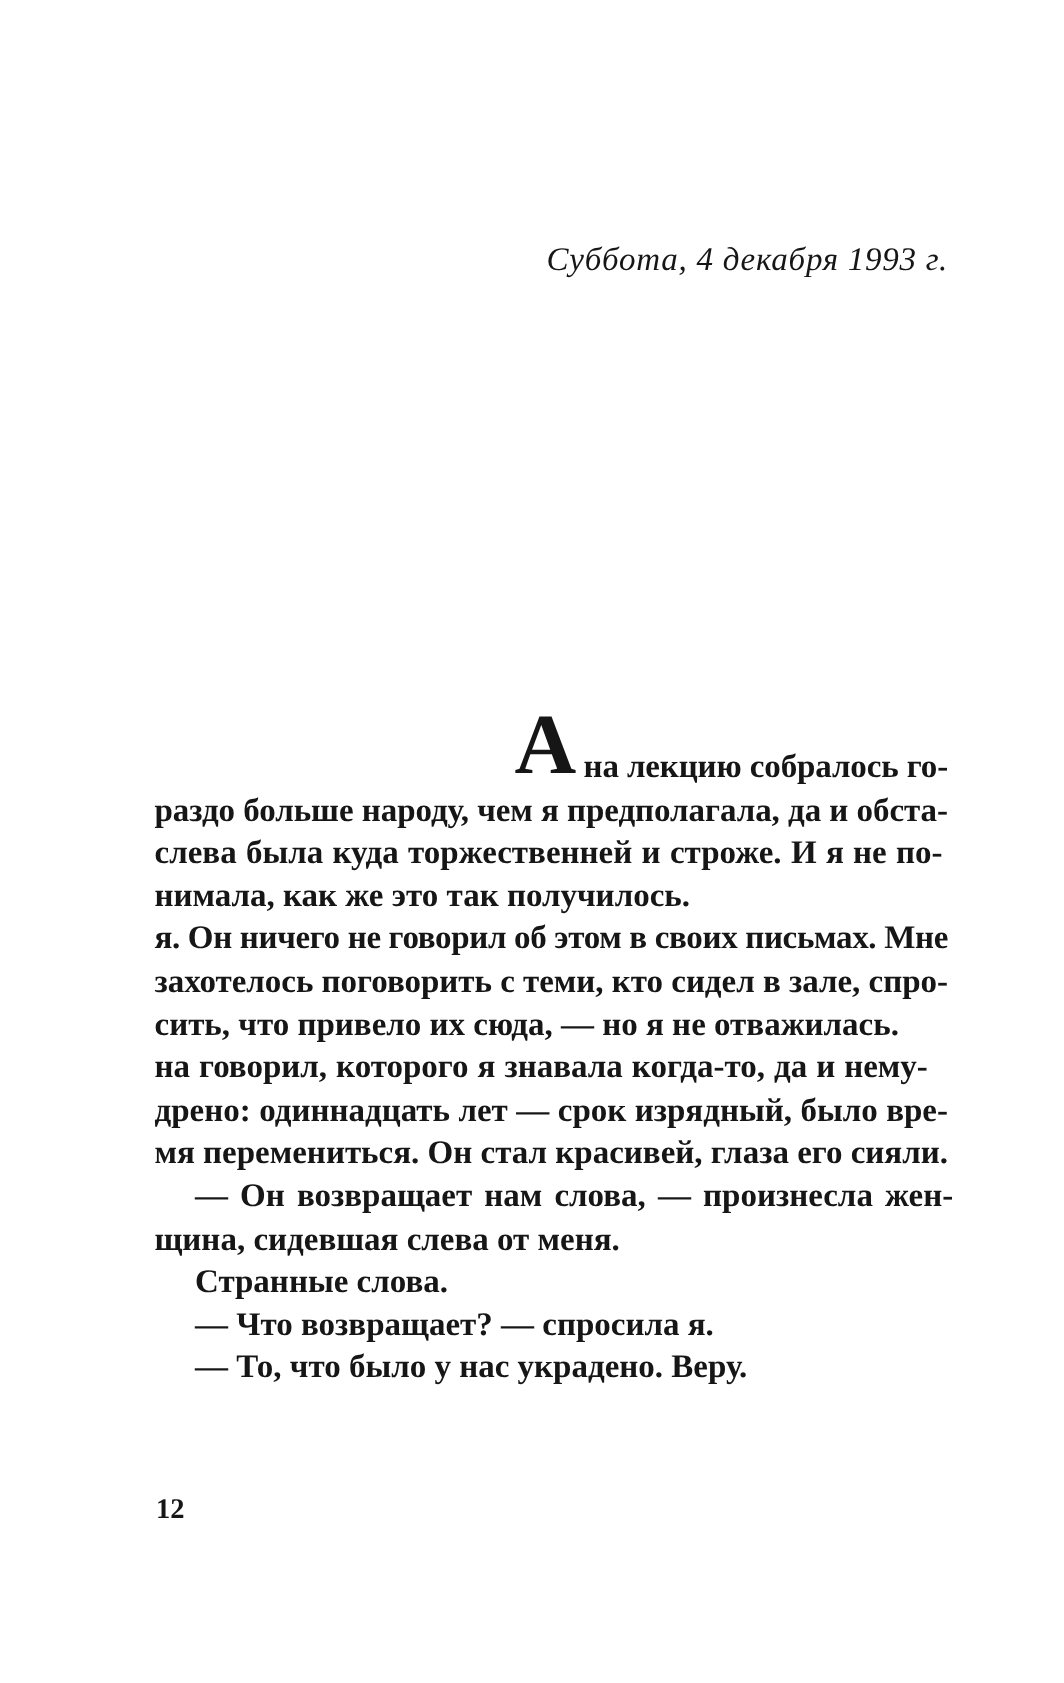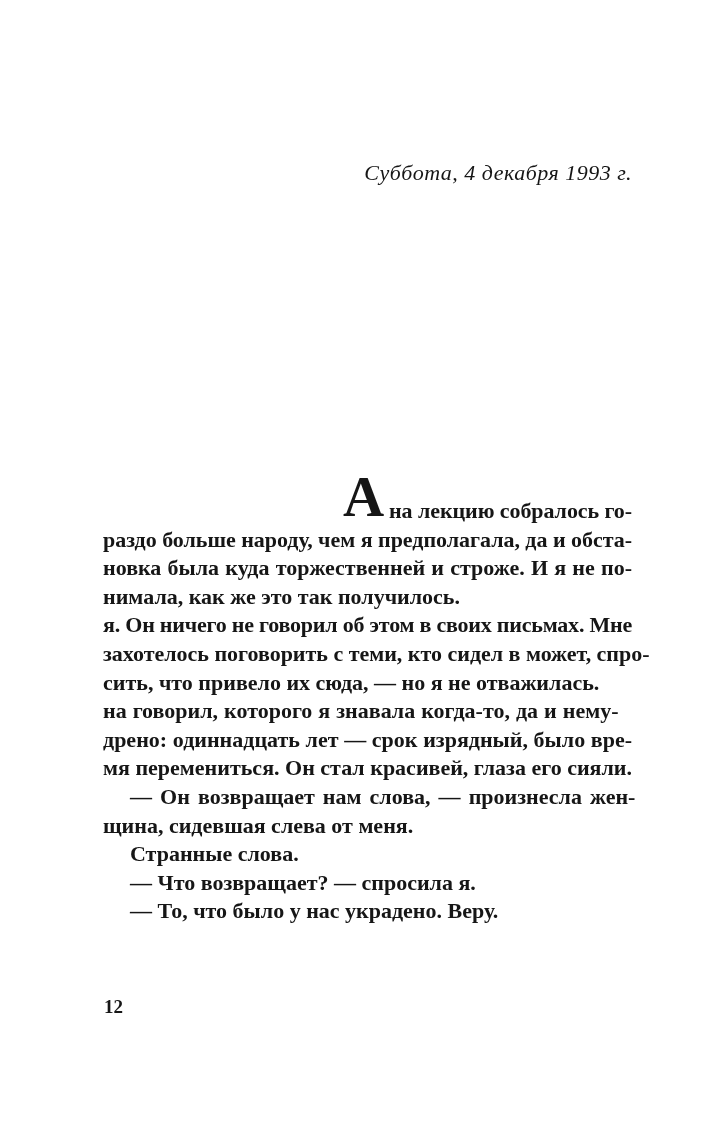--- a/index.html
+++ b/index.html
@@ -64,24 +64,24 @@
 <body>
 
 <div class="page">
   <div class="date-header">Суббота, 4 декабря 1993 г.</div>
 
   <div class="body-text">
     <div class="drop-cap">А</div>
 
   <div class="tline first-drop"><span style="letter-spacing: -0.0794837px;">на лекцию собралось го-</span></div>
       <div class="tline"><span style="letter-spacing: -0.0297476px;">раздо больше народу, чем я предполагала, да и обста-</span></div>
-      <div class="tline"><span style="word-spacing: 0.71875px;">новка была куда торжественней и строже. И я не по-</span></div>
+      <div class="tline"><span style="word-spacing: 0.71875px;">слева была куда торжественней и строже. И я не по-</span></div>
       <div class="tline"><span>нимала, как же это так получилось.</span></div>
       <div class="tline"><span style="letter-spacing: -0.219651px; text-align: center;">я. Он ничего не говорил об этом в своих письмах. Мне</span></div>
-      <div class="tline"><span style="letter-spacing: -0.010908px;">захотелось поговорить с теми, кто сидел в может, спро-</span></div>
+      <div class="tline"><span style="letter-spacing: -0.010908px;">захотелось поговорить с теми, кто сидел в зале, спро-</span></div>
       <div class="tline"><span>сить, что привело их сюда, — но я не отважилась.</span></div>
       <div class="tline"><span style="word-spacing: 0.505859px;">на говорил, которого я знавала когда-то, да и нему-</span></div>
       <div class="tline"><span style="word-spacing: 0.147321px;">дрено: одиннадцать лет — срок изрядный, было вре-</span></div>
       <div class="tline"><span>мя перемениться. Он стал красивей, глаза его сияли.</span></div>
       <div class="tline first-indent"><span style="word-spacing: 2.57589px;">— Он возвращает нам слова, — произнесла жен-</span></div>
       <div class="tline"><span>щина, сидевшая слева от меня.</span></div>
       <div class="tline first-indent"><span>Странные слова.</span></div>
       <div class="tline first-indent"><span>— Что возвращает? — спросила я.</span></div>
       <div class="tline first-indent"><span>— То, что было у нас украдено. Веру.</span></div>
     </div>

